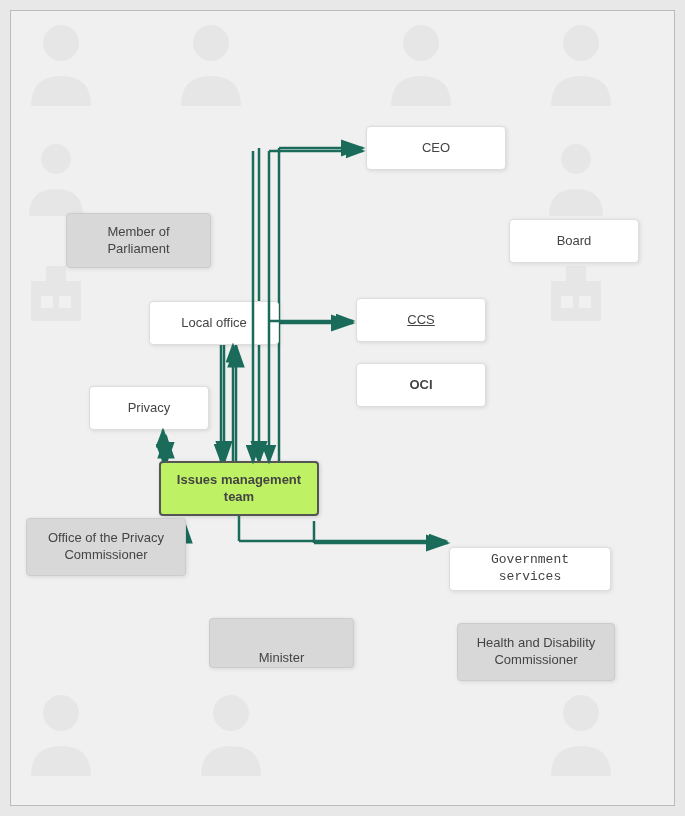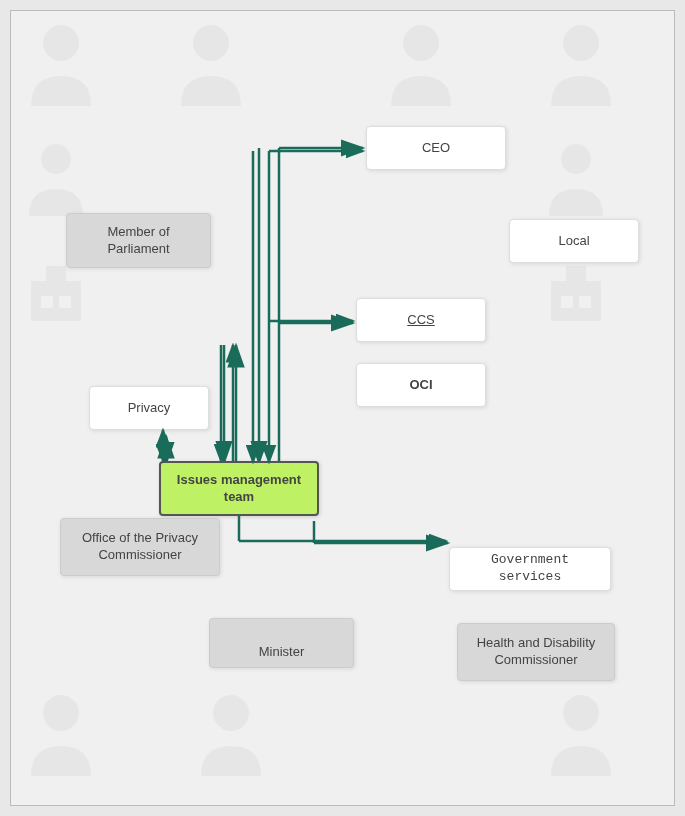--- a/index.html
+++ b/index.html
@@ -33,21 +33,21 @@
     .node {
       position: absolute;
       border-radius: 4px;
       display: flex;
       align-items: center;
       justify-content: center;
       text-align: center;
       font-size: 13px;
       color: #444;
       line-height: 1.3;
-      padding: 6px 10px;
+      padding: 0 10px;
     }
 
     .node-white {
       background: #ffffff;
       border: 1px solid #ddd;
       box-shadow: 1px 1px 4px rgba(0,0,0,0.1);
     }
 
     .node-gray {
       background: #d8d8d8;
@@ -180,47 +180,50 @@
     <line x1="303" y1="510" x2="303" y2="510" class="arrow-line"></line>
 
     <line x1="270" y1="480" x2="270" y2="482" class="arrow-line"></line>
   </svg>
 
   <div class="node node-white" style="left:355px; top:115px; width:140px; height:44px;">
     <span>CEO</span>
   </div>
 
   <div class="node node-white" style="left:498px; top:208px; width:130px; height:44px;">
-    <span>Local</span>
+    <span>Board</span>
   </div>
 
   <div class="node node-gray" style="left:55px; top:202px; width:145px; height:55px;">
     <span>Member of<br>Parliament</span>
   </div>
 
+  <div class="node node-white" style="left:138px; top:290px; width:130px; height:44px;">
+    <span>Local office</span>
+  </div>
 
   <div class="node node-white" style="left:345px; top:287px; width:130px; height:44px;text-decoration:underline;">
     <span>CCS</span>
   </div>
 
   <div class="node node-white" style="left:345px; top:352px; width:130px; height:44px;font-weight:bold;">
     <span>OCI</span>
   </div>
 
   <div class="node node-white" style="left:78px; top:375px; width:120px; height:44px;">
     <span>Privacy</span>
   </div>
 
   <div class="node node-highlight" style="left:148px; top:450px; width:160px; height:55px;">
     <span>Issues management<br>team</span>
   </div>
 
 
 
-  <div class="node node-gray" style="left:15px; top:507px; width:160px; height:58px;margin-left:34px;">
+  <div class="node node-gray" style="left:15px; top:507px; width:160px; height:58px;">
     <span>Office of the Privacy<br>Commissioner</span>
   </div>
 
   <div class="node node-white" style="left:438px; top:536px; width:162px; height:44px;font-family:Liberation Mono, monospace;">
     <span>Government services</span>
   </div>
 
   <div class="node node-gray" style="left:198px; top:607px; width:145px; height:50px;align-items:flex-end;">
     <span>Minister</span>
   </div>

